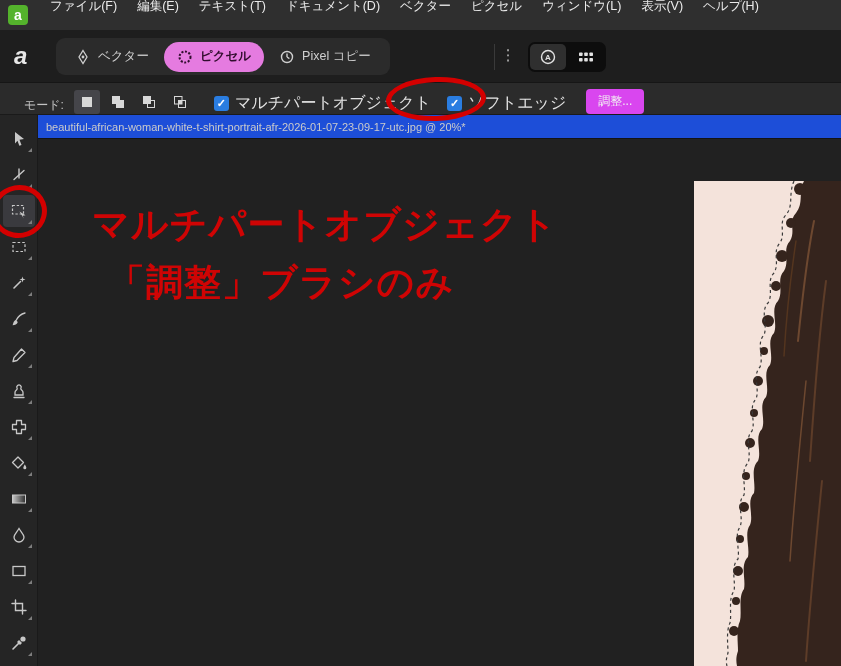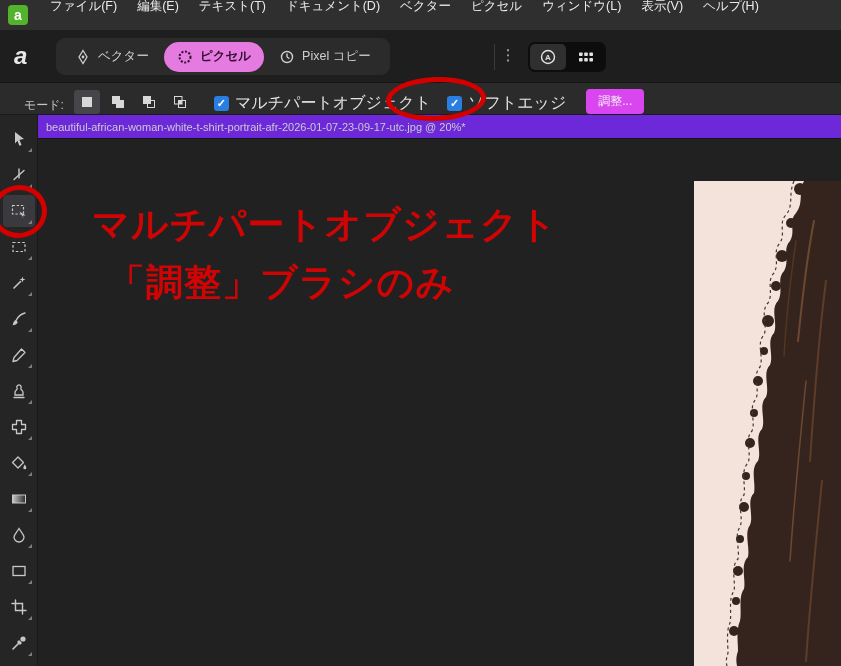--- a/index.html
+++ b/index.html
@@ -43,21 +43,21 @@
     border-radius:3px; margin-right:5px; color:#d8d8d8; }
   .mode-btn.active { background:#45454a; }
   .check-group { display:flex; align-items:center; gap:6px; margin-left:16px; }
   .checkbox { width:15px; height:15px; background:#2a7de1; border-radius:3px; color:#fff;
     font-size:11px; display:flex; align-items:center; justify-content:center; font-weight:bold; }
   .checkbox-label { color:#e4e4e4; font-size:16px; white-space:nowrap; }
   .adjust-btn { margin-left:20px; background:#d946ef; color:#f2f2f2; font-size:12px;
     padding:4px 12px; border-radius:4px; border:none; font-family:inherit; }
 
   
-  .tabbar { position:absolute; left:38px; top:115px; right:0; height:24px; background:#6d28d9;
+  .tabbar { position:absolute; left:38px; top:115px; right:0; height:24px; background:#1d4ed8;
     border-bottom:1px solid #141414; display:flex; align-items:center; padding-left:8px; z-index:3; }
   .tab-title { color:#cbcbcb; font-size:11px; white-space:nowrap; }
 
   
   .toolbar-left { position:absolute; left:0; top:115px; bottom:0; width:38px; background:#252525;
     border-right:1px solid #1a1a1a; display:flex; flex-direction:column; align-items:center;
     padding-top:8px; gap:4px; z-index:4; }
   .tool { width:32px; height:32px; display:flex; align-items:center; justify-content:center;
     border-radius:4px; position:relative; color:#c8c8c8; }
   .tool.active { background:#3a3a3e; }

